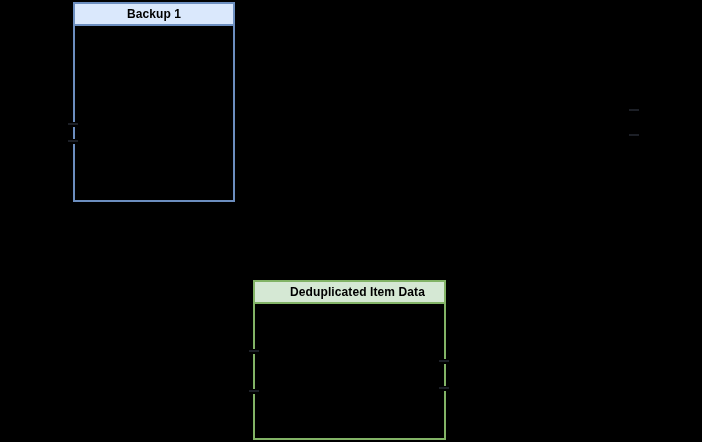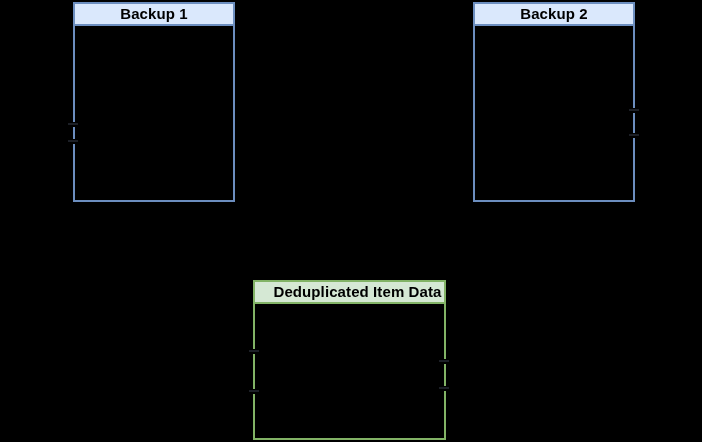--- a/index.html
+++ b/index.html
@@ -20,21 +20,21 @@
     box-sizing: border-box;
     background: transparent;
   }
   .node.blue  { border: 2px solid #6C8EBF; }
   .node.green { border: 2px solid #82B366; }
   .node-header {
     box-sizing: border-box;
     height: 22px;
     line-height: 20px;
     text-align: center;
-    font-size: 15px;
+    font-size: 12px;
     font-weight: bold;
     color: #000000;
     letter-spacing: 0.1px;
   }
   .node.blue  .node-header { background: #DAE8FC; border-bottom: 2px solid #6C8EBF; }
   .node.green .node-header { background: #D5E8D4; border-bottom: 2px solid #82B366; padding-left: 16px; }
   .node-body {
     background: transparent;
   }
   #box-backup1 { left: 73px;  top: 2px;   width: 162px; height: 200px; }
@@ -72,26 +72,20 @@
 
 <div class="canvas">
 
   <div class="node blue" id="box-backup1">
     <div class="node-header">
       <span>Backup 1</span>
     </div>
     <div class="node-body"></div>
   </div>
 
-  <div class="node blue" id="box-backup2">
-    <div class="node-header">
-      <span>Backup 2</span>
-    </div>
-    <div class="node-body"></div>
-  </div>
 
   <div class="node green" id="box-dedup">
     <div class="node-header">
       <span>Deduplicated Item Data</span>
     </div>
     <div class="node-body"></div>
   </div>
 
   <div class="stub" id="stub-b1-a"></div>
   <div class="stub" id="stub-b1-b"></div>

